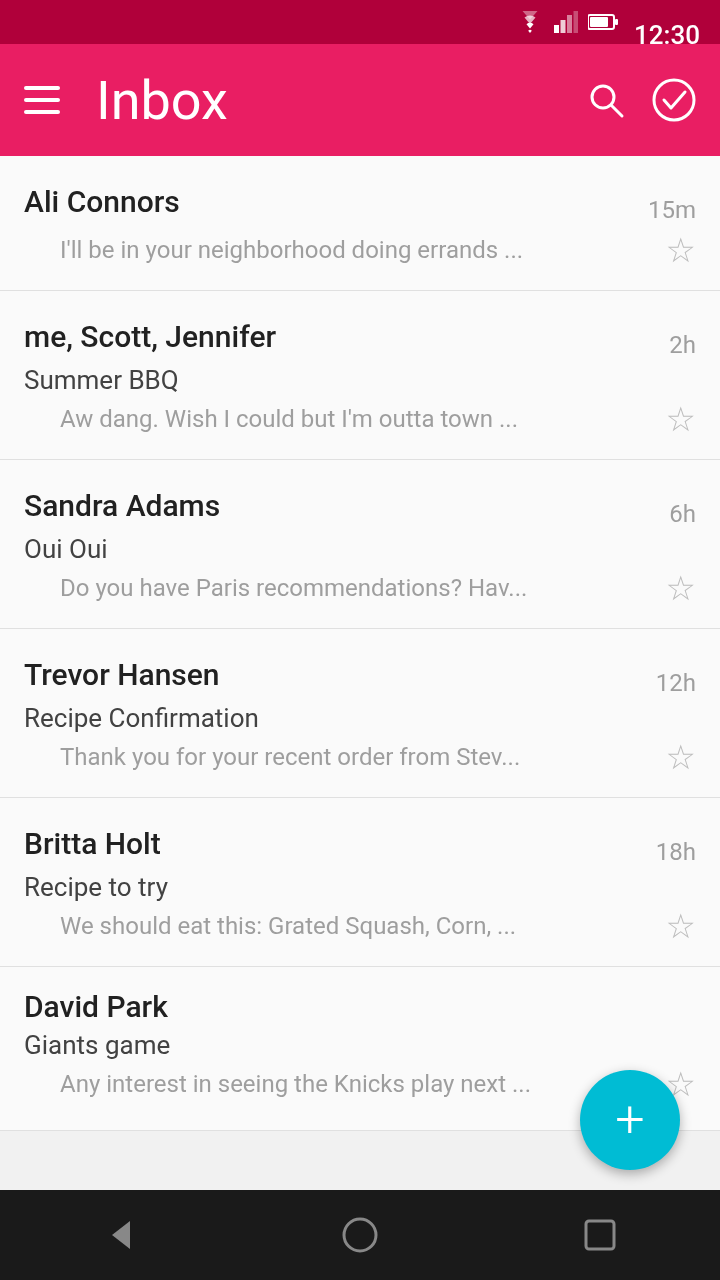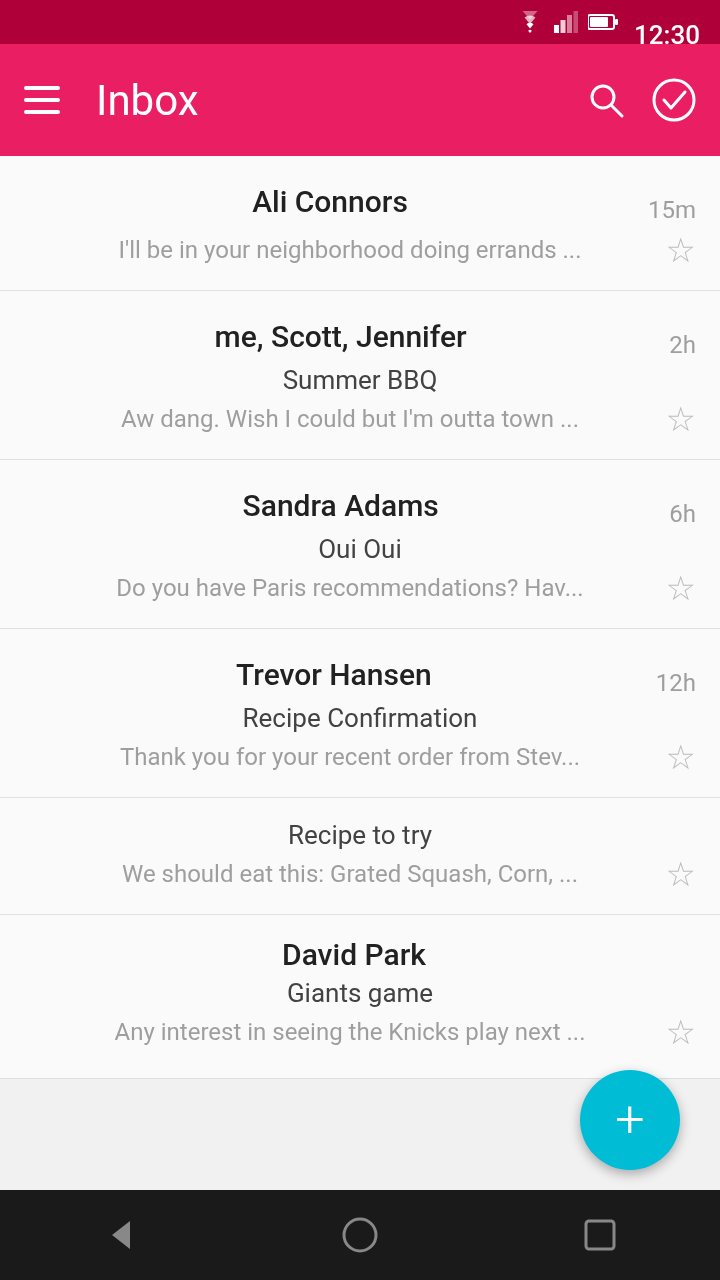--- a/index.html
+++ b/index.html
@@ -42,21 +42,21 @@
     .app-bar {
       background: #e91e63;
       height: 112px;
       display: flex;
       align-items: center;
       padding: 0 24px;
       gap: 24px;
     }
     .app-bar-title {
       color: white;
-      font-size: 42px;
+      font-size: 54px;
       font-weight: 400;
       flex: 1;
       margin-left: 12px;
     }
     .app-bar-icon {
       color: white;
       cursor: pointer;
       display: flex;
       align-items: center;
       justify-content: center;
@@ -68,21 +68,20 @@
     }
 
     .email-item {
       background: #fafafa;
       border-bottom: 1px solid #e0e0e0;
       padding: 22px 24px 20px 24px;
       display: flex;
       flex-direction: column;
       position: relative;
       cursor: pointer;
-      text-align: center;
     }
 
     .email-header {
       display: flex;
       align-items: center;
       justify-content: space-between;
       margin-bottom: 6px;
     }
 
     .email-sender {
@@ -285,20 +284,24 @@
       <span class="email-time">12h</span>
     </div>
     <span class="email-subject">Recipe Confirmation</span>
     <div class="email-body-row">
       <span class="email-preview">Thank you for your recent order from Stev...</span>
       <span class="star-icon">☆</span>
     </div>
   </div>
 
   <div class="email-item">
+    <div class="email-header">
+      <span class="email-sender">Britta Holt</span>
+      <span class="email-time">18h</span>
+    </div>
     <span class="email-subject">Recipe to try</span>
     <div class="email-body-row">
       <span class="email-preview">We should eat this: Grated Squash, Corn, ...</span>
       <span class="star-icon">☆</span>
     </div>
   </div>
 
   <div class="email-item" style="padding-bottom: 26px;">
     <div class="email-header">
       <span class="email-sender">David Park</span>

